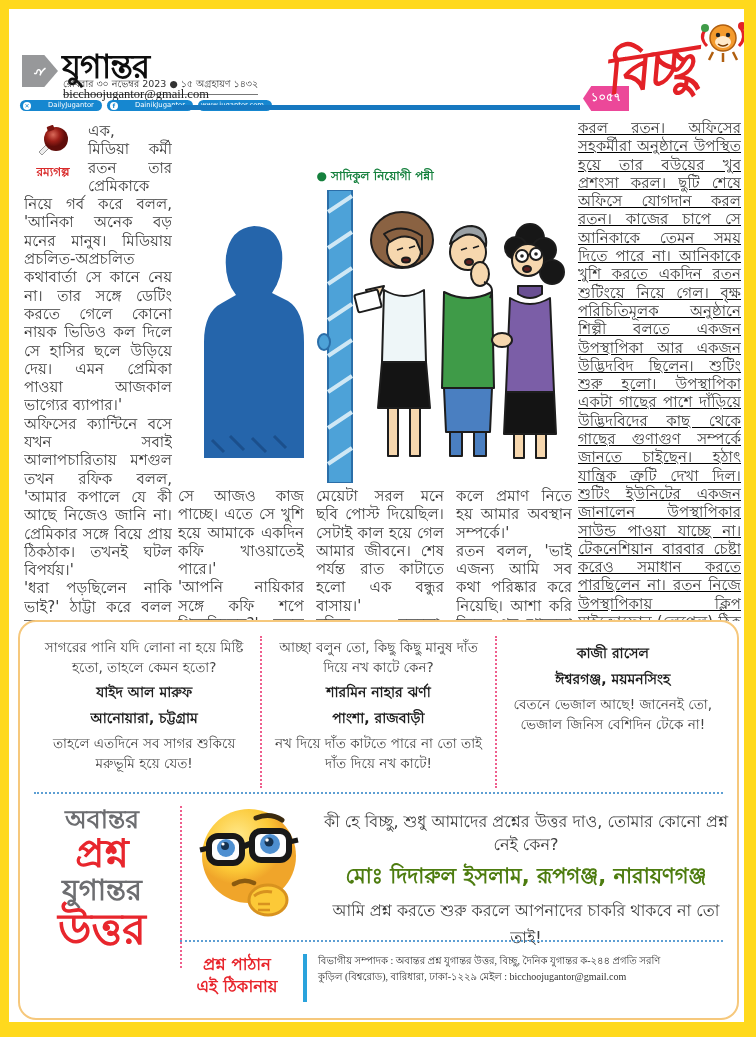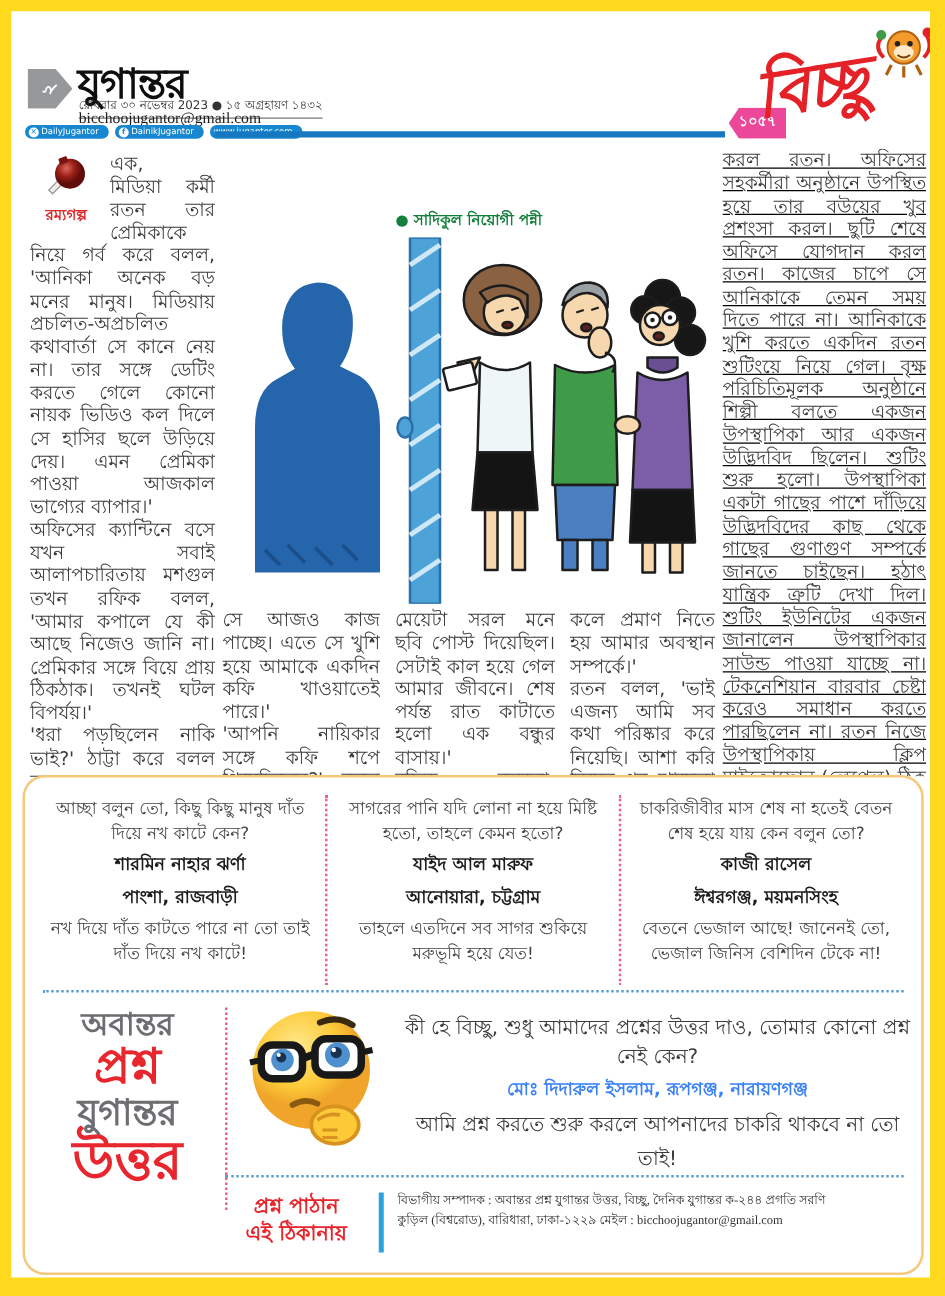--- a/index.html
+++ b/index.html
@@ -14,21 +14,21 @@
   
   .pagenum { position:absolute; left:22px; top:55px; width:36px; height:32px; background:#97989a;
     clip-path:polygon(0 0,62% 0,100% 50%,62% 100%,0 100%); color:#fff; font-weight:bold; font-size:15px;
     display:flex; align-items:center; justify-content:center; }
   .pagenum span { transform:rotate(-90deg); display:block; }
   .masthead { position:absolute; left:62px; top:41px; font-size:33px; font-weight:900; color:#0d0d0d; letter-spacing:-1px; }
   .dateline { position:absolute; left:63px; top:77px; font-size:9.5px; color:#333; border-bottom:1px solid #777; padding-bottom:2px; }
   .email { position:absolute; left:63px; top:87px; font-size:12.5px; color:#1c1c1c; font-family:"Liberation Serif","DejaVu Serif",serif; }
   .badges { position:absolute; left:20px; top:100px; display:flex; gap:5px; }
   .badge { background:#1687d0; color:#fff; font-size:6.8px; line-height:11px; height:11px; padding:0 8px 0 3px;
-    border-radius:6px; display:flex; align-items:center; gap:2px; white-space:nowrap;text-align:right; }
+    border-radius:6px; display:flex; align-items:center; gap:17px; white-space:nowrap;text-align:right; }
   .badge .bicon { width:8px; height:8px; border-radius:50%; background:#fff; color:#1687d0; font-size:6px; font-weight:bold;
     display:flex; align-items:center; justify-content:center; }
   .bluebar { position:absolute; left:172px; top:105px; width:408px; height:5px; background:#1678c0; }
   .issue-hex { position:absolute; left:583px; top:86px; width:46px; height:25px; background:#ec4899;
     clip-path:polygon(18% 0,100% 0,100% 100%,18% 100%,0 50%); color:#fff; font-size:11.5px; font-weight:bold;
     display:flex; align-items:center; justify-content:center; }
   .bicchu-logo { position:absolute; left:604px; top:30px; font-size:52px; font-weight:900; color:#e32126;
     transform:rotate(-9deg); font-style:italic; letter-spacing:-2px; }
   .mascot { position:absolute; left:697px; top:16px; }
 
@@ -64,21 +64,21 @@
   .aq-w1 { font-size:25px; font-weight:bold; color:#6d6e71; }
   .aq-w2 { font-size:39px; font-weight:900; color:#e8262d; }
   .aq-w3 { font-size:29px; font-weight:bold; color:#6d6e71; }
   .aq-w4 { font-size:43px; font-weight:900; color:#e8262d; }
   .vsep-red { position:absolute; left:160px; top:184px; height:162px; border-left:2px dotted #ee5f8d; }
   .emoji { position:absolute; left:172px; top:178px; }
   .maha { position:absolute; left:300px; top:180px; width:412px; text-align:center; }
   .maha-title { font-size:28px; font-weight:900; color:#1a1a1a; }
   .maha-title .red { color:#e8262d; }
   .maha-q { font-size:16px; color:#3c3c3c; line-height:1.45; margin-top:8px; }
-  .maha-name { font-size:14px; font-weight:bold; color:#3b82f6; margin-top:4px; }
+  .maha-name { font-size:21px; font-weight:bold; color:#4d7c0f; margin-top:4px; }
   .maha-a { font-size:16px; color:#3c3c3c; margin-top:3px; }
   .send-label { position:absolute; left:158px; top:332px; width:118px; text-align:center; font-size:16.5px;
     font-weight:900; color:#e8262d; line-height:1.35; white-space:pre-line; }
   .vbar-blue { position:absolute; left:283px; top:332px; width:4px; height:48px; background:#2aa3dc; }
   .address { position:absolute; left:298px; top:331px; width:420px; font-size:10px; color:#333; line-height:1.6;
     white-space:pre-line; font-family:"Liberation Serif","DejaVu Serif",serif; }
 </style>
 </head>
 <body>
 
@@ -246,33 +246,32 @@
 রফিক বলল, 'এতো বড় দুর্ঘটনা ঘটল অফিসে জানালেন না? আমরা একটু হলেও সহযোগিতা করতে পারতাম। তাকে একা এক প্যারা নিতে হতো না।'
 'তেমন কিছু হয়নি। আপনারা কথা বলেন। আমি চা নিয়ে আসছি।' এই বলে চলে গেল আনিকা।
 রতন বলল, 'ভাই উপস্থাপিকাকে নিজ হাতে ক্লিপ মাইক্রোফোন পরিয়ে দেওয়ার অপরাধে হাত দুটো প্রায় অচল করে নিয়েছে আনিকা।'
 রফিক বলল, 'ভাবি না অনেক বড় মনের মানুষ? কতো গল্প বললেন বিয়ের আগে!'
 রতন দীর্ঘশ্বাস ফেলে বলল, 'বিয়ের আগে যে প্রেমিকা বিড়ালের মতো থাকে, বিয়ের পর সে হয়ে যায় বাঘিনী।' ■</div>
   </div>
 
   <div class="bottom-box">
     <div class="qa-row">
       <div class="qa-col">
+        <div class="qa-q">সাগরের পানি যদি লোনা না হয়ে মিষ্টি হতো, তাহলে কেমন হতো?</div>
+        <div class="qa-name">যাইদ আল মারুফ</div>
+        <div class="qa-name">আনোয়ারা, চট্টগ্রাম</div>
+        <div class="qa-a">তাহলে এতদিনে সব সাগর শুকিয়ে মরুভূমি হয়ে যেত!</div>
+      </div>
+      <div class="qa-col">
         <div class="qa-q">আচ্ছা বলুন তো, কিছু কিছু মানুষ দাঁত দিয়ে নখ কাটে কেন?</div>
         <div class="qa-name">শারমিন নাহার ঝর্ণা</div>
         <div class="qa-name">পাংশা, রাজবাড়ী</div>
         <div class="qa-a">নখ দিয়ে দাঁত কাটতে পারে না তো তাই দাঁত দিয়ে নখ কাটে!</div>
       </div>
       <div class="qa-col">
-        <div class="qa-q">সাগরের পানি যদি লোনা না হয়ে মিষ্টি হতো, তাহলে কেমন হতো?</div>
-        <div class="qa-name">যাইদ আল মারুফ</div>
-        <div class="qa-name">আনোয়ারা, চট্টগ্রাম</div>
-        <div class="qa-a">তাহলে এতদিনে সব সাগর শুকিয়ে মরুভূমি হয়ে যেত!</div>
-      </div>
-      <div class="qa-col">
-        <div class="qa-q">চাকরিজীবীর মাস শেষ না হতেই বেতন শেষ হয়ে যায় কেন বলুন তো?</div>
         <div class="qa-name">কাজী রাসেল</div>
         <div class="qa-name">ঈশ্বরগঞ্জ, ময়মনসিংহ</div>
         <div class="qa-a">বেতনে ভেজাল আছে! জানেনই তো, ভেজাল জিনিস বেশিদিন টেকে না!</div>
       </div>
     </div>
     <div class="dotted-blue hr1"></div>
 
     <div class="aq-words">
       <div class="aq-w1">অবান্তর</div>
       <div class="aq-w2">প্রশ্ন</div>

